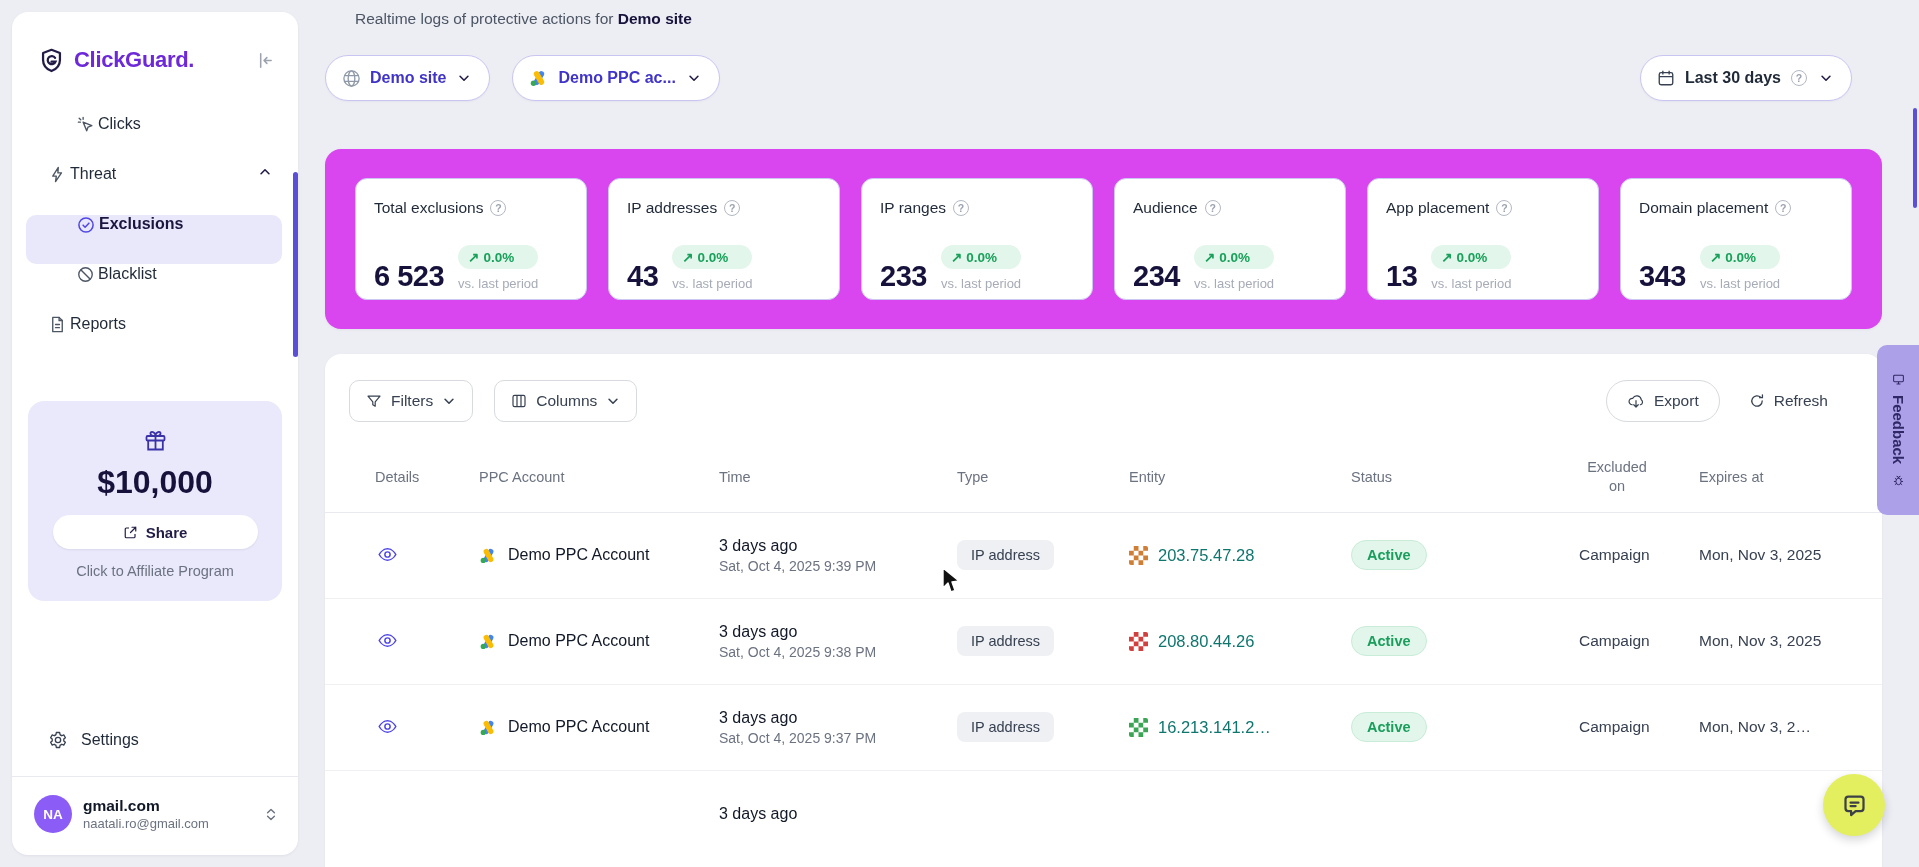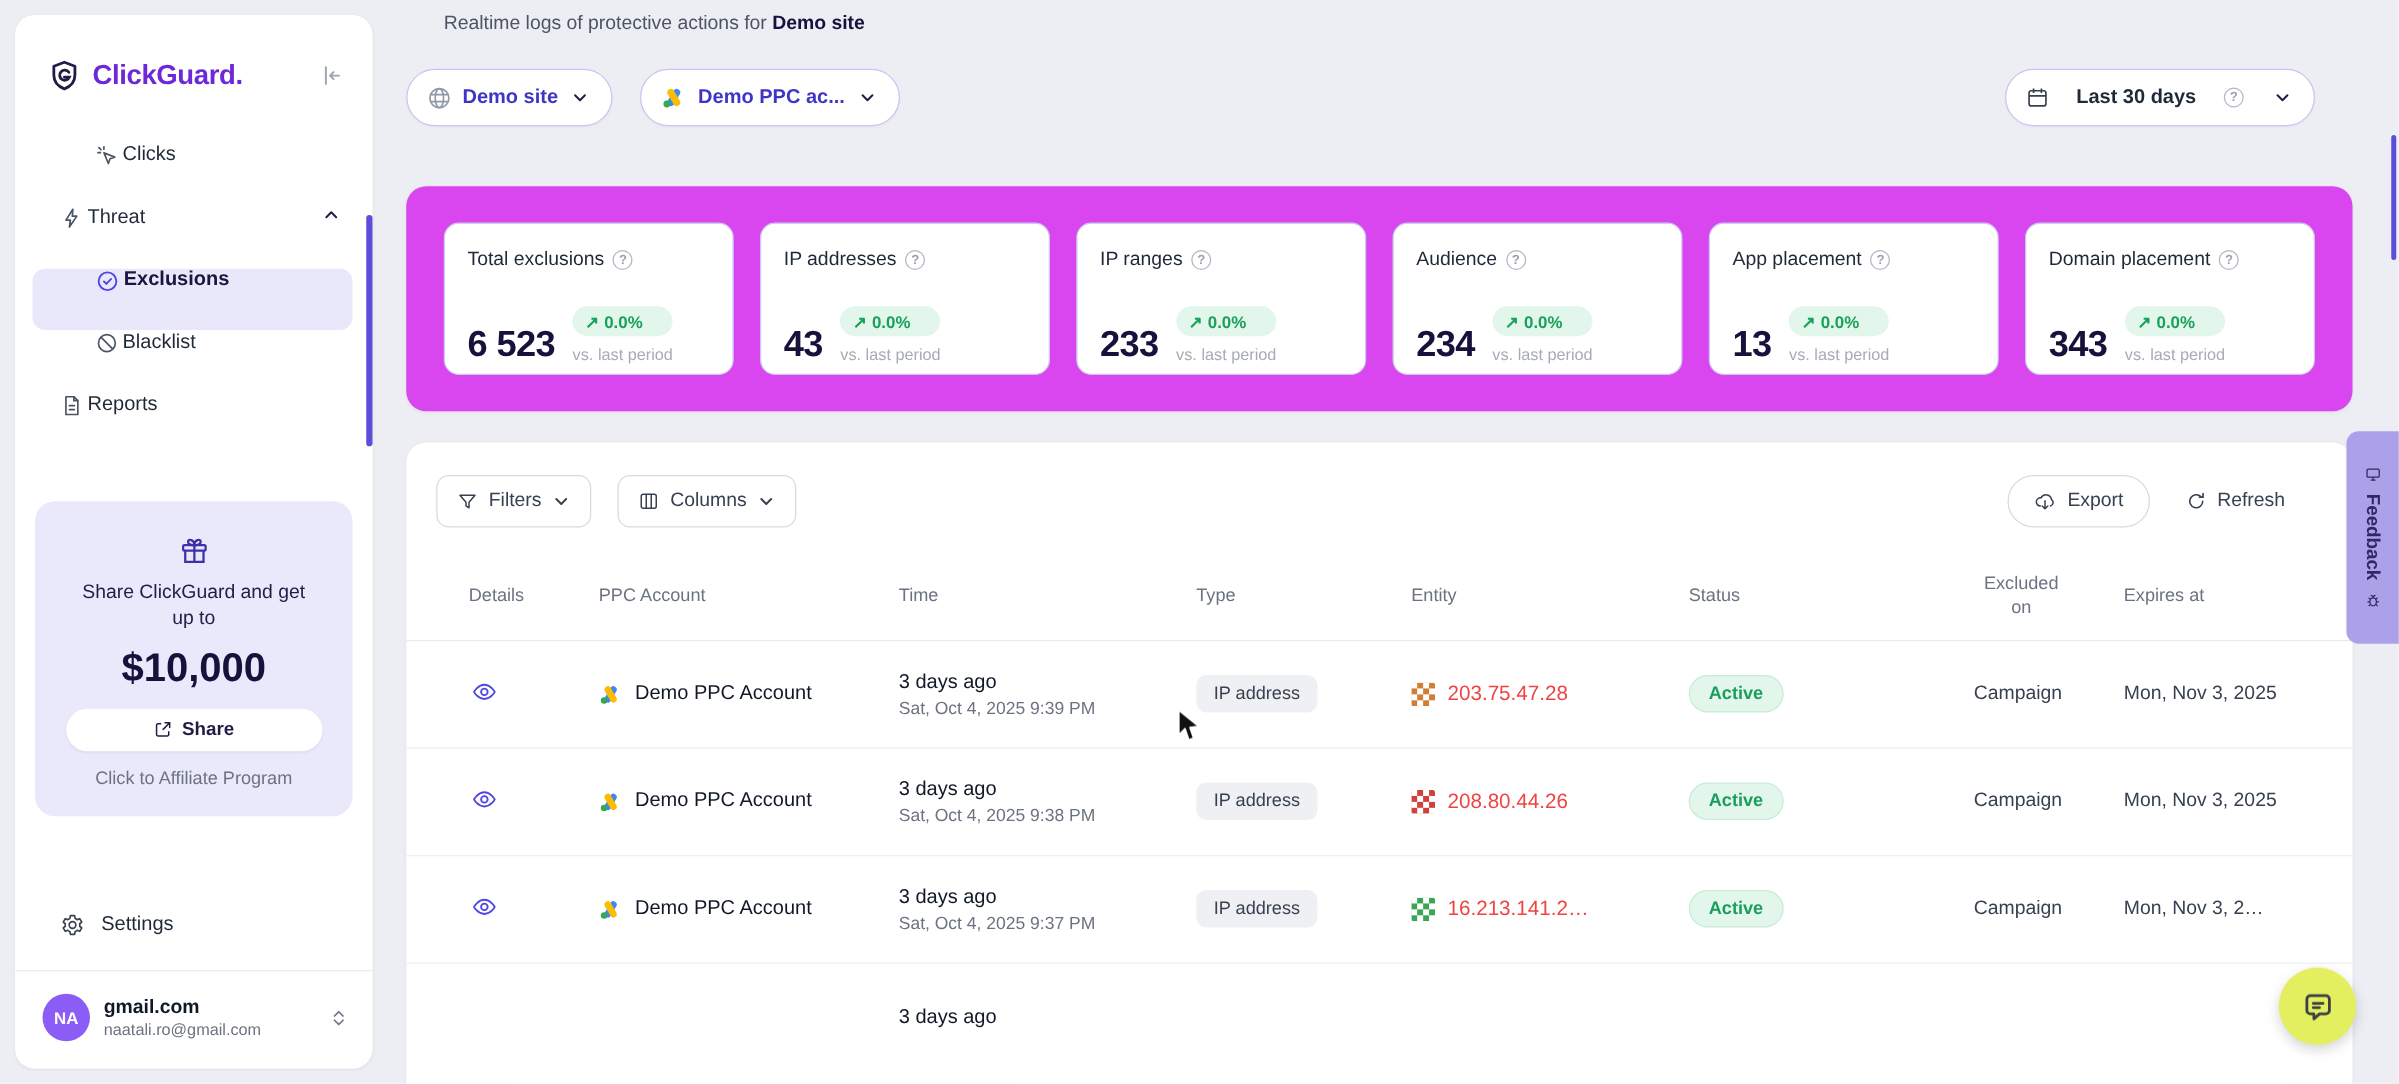--- a/index.html
+++ b/index.html
@@ -75,21 +75,21 @@
   .subtitle { margin-top:10px; font-size:15.5px; color:#4b5563;margin-left:30px; }
   .subtitle b { color:#16123c; font-weight:700; }
   .selectors { margin-top:27px; display:flex; align-items:center; gap:22px; }
   .pill {
     height:46px; border:1px solid #c9c5f2; border-radius:23px; background:#fff;
     display:flex; align-items:center; gap:9px; padding:0 18px 0 16px;
     font-size:16px; font-weight:600; color:#4034c8; cursor:pointer;
     box-shadow:0 1px 2px rgba(16,24,40,.04);
   }
   .pill .pchev { color:#221c46; margin-left:2px; }
-  .pill.date { margin-left:auto; margin-right:30px; color:#1f2937; font-weight:600; gap:22px; }
+  .pill.date { margin-left:auto; margin-right:30px; color:#1f2937; font-weight:600; gap:10px; }
 
   .stats-card {
     margin-top:48px; background:#d946ef; border-radius:16px;
     padding:29px 30px; height:180px;
     display:flex; gap:21px;
     box-shadow:0 1px 3px rgba(16,24,40,.05);
   }
   .stat { flex:1; border:1px solid #cbc7f0; border-radius:12px; padding:20px 18px; background:#fff; }
   .stat-top { display:flex; align-items:center; gap:7px; }
   .stat-label { font-size:15.5px; color:#1f2937; font-weight:500; }
@@ -134,21 +134,21 @@
   .th-wrap { display:inline-block; width:76px; text-align:center; line-height:1.3; }
   .trow { height:86px; border-bottom:1px solid #eef0f3; }
   .eye-btn { background:none; border:none; cursor:pointer; padding:2px; }
   .acct { display:flex; align-items:center; gap:10px; font-size:16px; color:#111827; font-weight:500; }
   .time-rel { font-size:16px; color:#111827; font-weight:500; }
   .time-abs { font-size:14px; color:#6b7280; margin-top:3px; }
   .type-pill {
     display:inline-block; background:#eef0f3; border-radius:8px; padding:7px 14px;
     font-size:14.5px; color:#374151; font-weight:500;
   }
-  .entity { display:flex; align-items:center; gap:10px; font-size:16.5px; color:#ef4444; font-weight:500; }
+  .entity { display:flex; align-items:center; gap:10px; font-size:16.5px; color:#0f766e; font-weight:500; }
   .identicon {
     width:19px; height:19px; border-radius:2px; flex:none;
     background-image:repeating-conic-gradient(var(--c) 0% 25%, transparent 0% 50%);
     background-size:9.5px 9.5px;
   }
   .ic1 { --c:#cf7e33; } .ic2 { --c:#d2403e; } .ic3 { --c:#3aa655; }
   .status-pill {
     display:inline-block; background:#e2f6eb; border:1px solid #c8ecd8; border-radius:17px;
     padding:6px 15px; font-size:14.5px; font-weight:700; color:#1a9e5c;
   }
@@ -245,21 +245,20 @@
   </nav>
 
   <div class="promo">
     <div class="promo-icon">
       <svg viewBox="0 0 24 24" width="27" height="27" fill="none" stroke="#3b32a8" stroke-width="1.6">
         <rect x="4" y="8" width="16" height="4" rx="1"></rect>
         <path d="M5.5 12v8h13v-8M12 8v12"></path>
         <path d="M12 8s-4.5.5-4.5-2.5C7.5 3.5 12 4 12 8zM12 8s4.5.5 4.5-2.5C16.5 3.5 12 4 12 8z"></path>
       </svg>
     </div>
-    <div class="promo-text">Share ClickGuard and get up to</div>
     <div class="promo-amount">$10,000</div>
     <button class="share-btn">
       <svg viewBox="0 0 20 20" width="15" height="15" fill="none" stroke="#221c46" stroke-width="1.6">
         <path d="M8 4H4.5A1.5 1.5 0 0 0 3 5.5v10A1.5 1.5 0 0 0 4.5 17h10a1.5 1.5 0 0 0 1.5-1.5V12"></path>
         <path d="M12 3h5v5M17 3l-7 7" stroke-linecap="round"></path>
       </svg>
       <span>Share</span>
     </button>
     <div class="promo-link">Click to Affiliate Program</div>
   </div>

